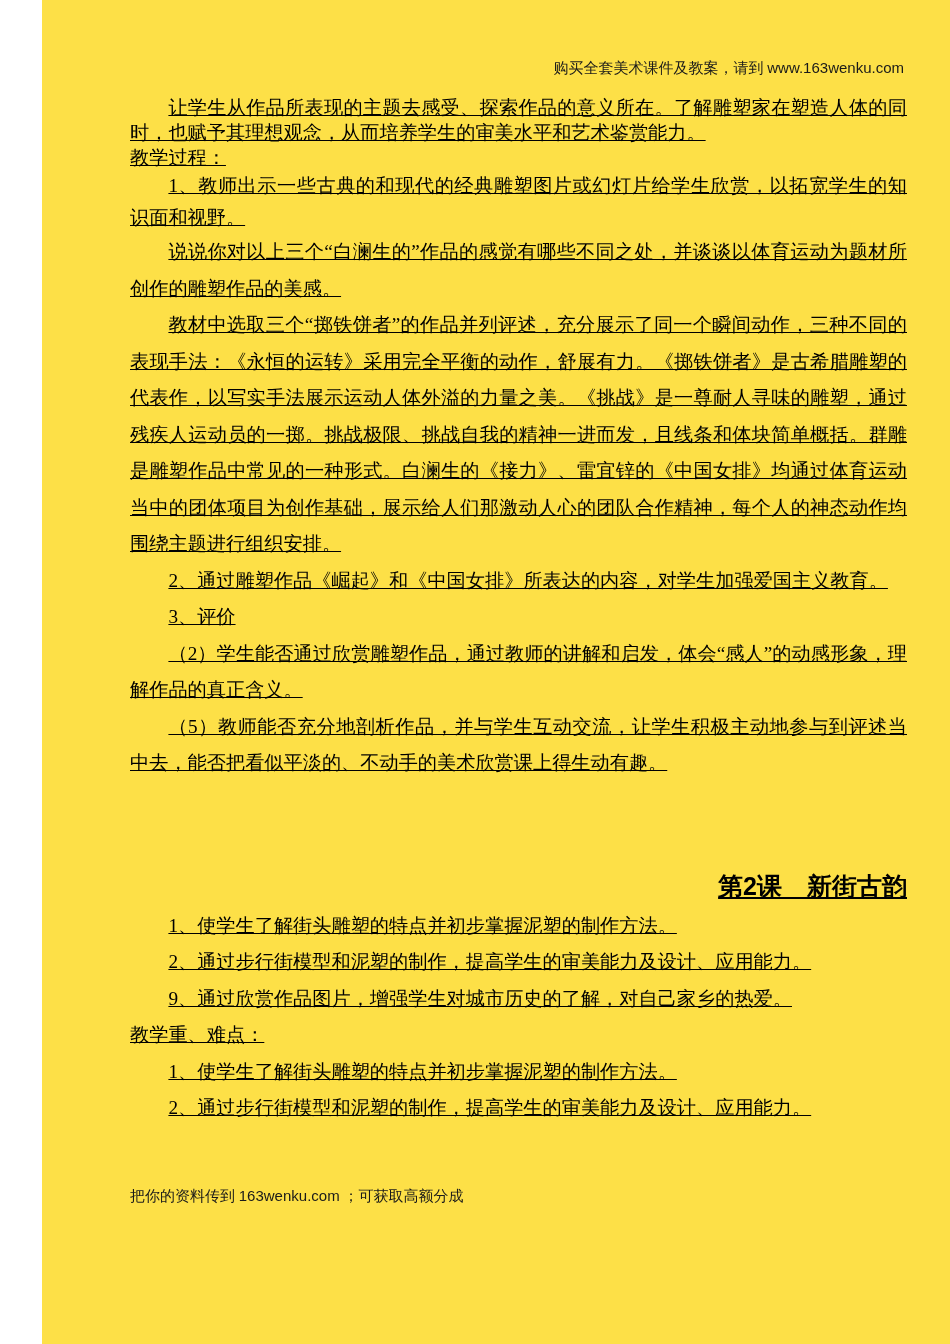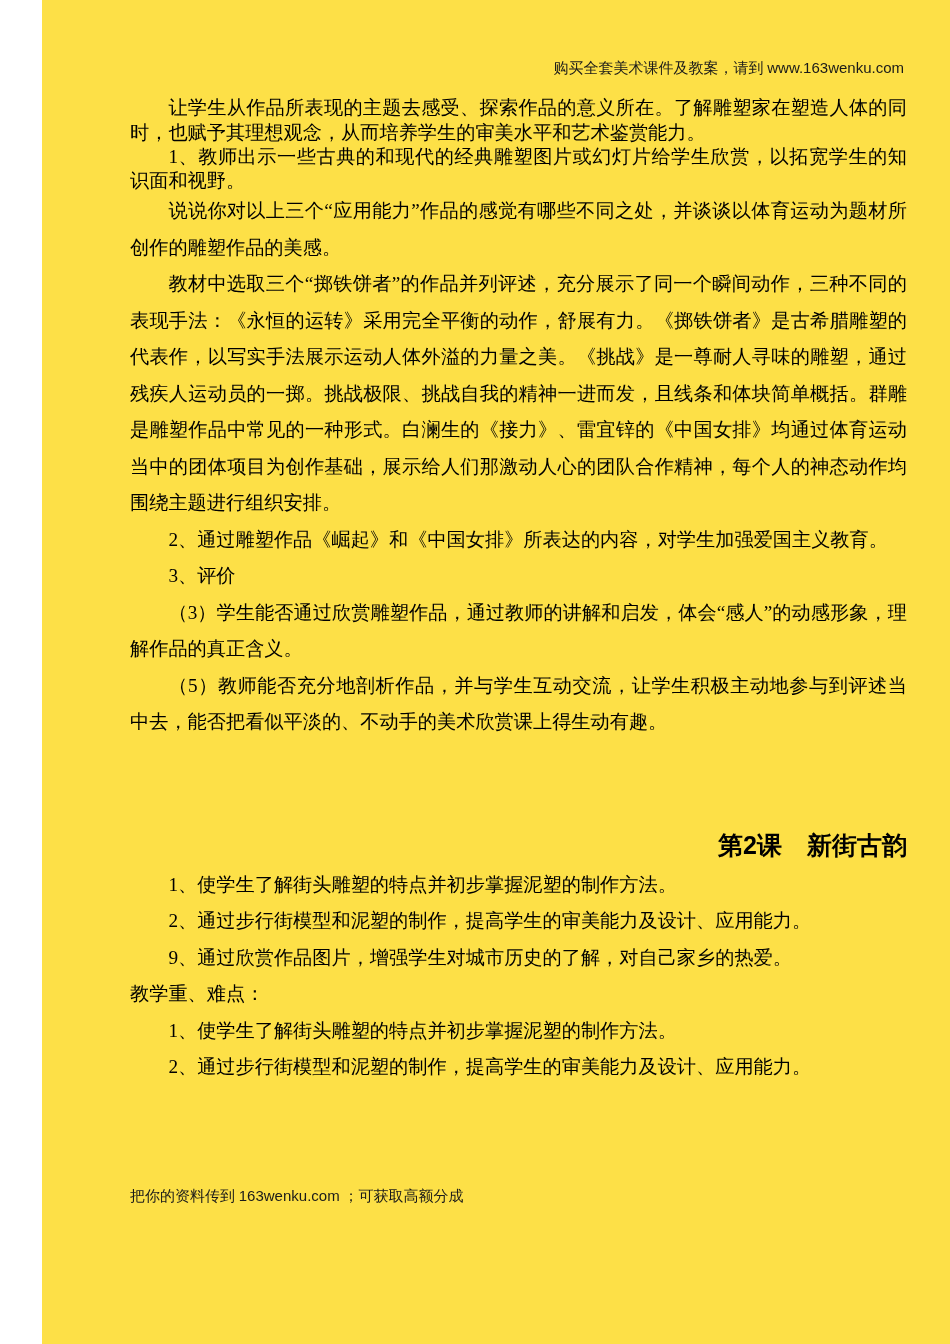--- a/index.html
+++ b/index.html
@@ -30,30 +30,31 @@
   .latin {
     font-family: "Liberation Sans", "DejaVu Sans", sans-serif;
   }
   .content {
     position: absolute;
     left: 88px;
     top: 95px;
     width: 777px;
     font-size: 19.2px;
     text-align: justify;
+    text-decoration: underline;
   }
   .content p, .content h1, .content h2 {
     margin: 0;
     padding: 0;
     font-weight: normal;
     font-size: 19.2px;
   }
   .indent { text-indent: 2em; }
   .tight  { line-height: 25px; }
-  .step1  { line-height: 24px; margin-bottom: 9px; }
+  .step1  { line-height: 32px; margin-bottom: 9px; }
   .loose  { line-height: 36.5px; }
   .heading {
     font-family: "Liberation Sans", "DejaVu Sans", sans-serif;
     font-weight: bold;
   }
   .content h1.lesson-title {
     font-family: "Liberation Sans", "DejaVu Sans", sans-serif;
     font-weight: bold;
     font-size: 25px;
     line-height: 40px;
@@ -77,26 +78,27 @@
 
 <div class="page">
 
   <div class="page-header">
     <span>购买全套美术课件及教案，请到</span>
     <span class="latin">www.163wenku.com</span>
   </div>
 
   <div class="content">
     <p class="tight indent">让学生从作品所表现的主题去感受、探索作品的意义所在。了解雕塑家在塑造人体的同时，也赋予其理想观念，从而培养学生的审美水平和艺术鉴赏能力。</p>
+    <h2 class="heading tight">教学过程：</h2>
     <p class="step1 indent">1、教师出示一些古典的和现代的经典雕塑图片或幻灯片给学生欣赏，以拓宽学生的知识面和视野。</p>
-    <p class="loose indent">说说你对以上三个“应用能力”作品的感觉有哪些不同之处，并谈谈以体育运动为题材所创作的雕塑作品的美感。</p>
+    <p class="loose indent">说说你对以上三个“白澜生的”作品的感觉有哪些不同之处，并谈谈以体育运动为题材所创作的雕塑作品的美感。</p>
     <p class="loose indent">教材中选取三个“掷铁饼者”的作品并列评述，充分展示了同一个瞬间动作，三种不同的表现手法：《永恒的运转》采用完全平衡的动作，舒展有力。《掷铁饼者》是古希腊雕塑的代表作，以写实手法展示运动人体外溢的力量之美。《挑战》是一尊耐人寻味的雕塑，通过残疾人运动员的一掷。挑战极限、挑战自我的精神一进而发，且线条和体块简单概括。群雕是雕塑作品中常见的一种形式。白澜生的《接力》、雷宜锌的《中国女排》均通过体育运动当中的团体项目为创作基础，展示给人们那激动人心的团队合作精神，每个人的神态动作均围绕主题进行组织安排。</p>
     <p class="loose indent">2、通过雕塑作品《崛起》和《中国女排》所表达的内容，对学生加强爱国主义教育。</p>
     <p class="loose indent">3、评价</p>
-    <p class="loose indent">（3）学生能否通过欣赏雕塑作品，通过教师的讲解和启发，体会“感人”的动感形象，理解作品的真正含义。</p>
+    <p class="loose indent">（2）学生能否通过欣赏雕塑作品，通过教师的讲解和启发，体会“感人”的动感形象，理解作品的真正含义。</p>
     <p class="loose indent">（5）教师能否充分地剖析作品，并与学生互动交流，让学生积极主动地参与到评述当中去，能否把看似平淡的、不动手的美术欣赏课上得生动有趣。</p>
 
     <h1 class="lesson-title">第2课　新街古韵</h1>
 
     <p class="loose indent">1、使学生了解街头雕塑的特点并初步掌握泥塑的制作方法。</p>
     <p class="loose indent">2、通过步行街模型和泥塑的制作，提高学生的审美能力及设计、应用能力。</p>
     <p class="loose indent">9、通过欣赏作品图片，增强学生对城市历史的了解，对自己家乡的热爱。</p>
 
     <h2 class="heading loose">教学重、难点：</h2>
     <p class="loose indent">1、使学生了解街头雕塑的特点并初步掌握泥塑的制作方法。</p>

